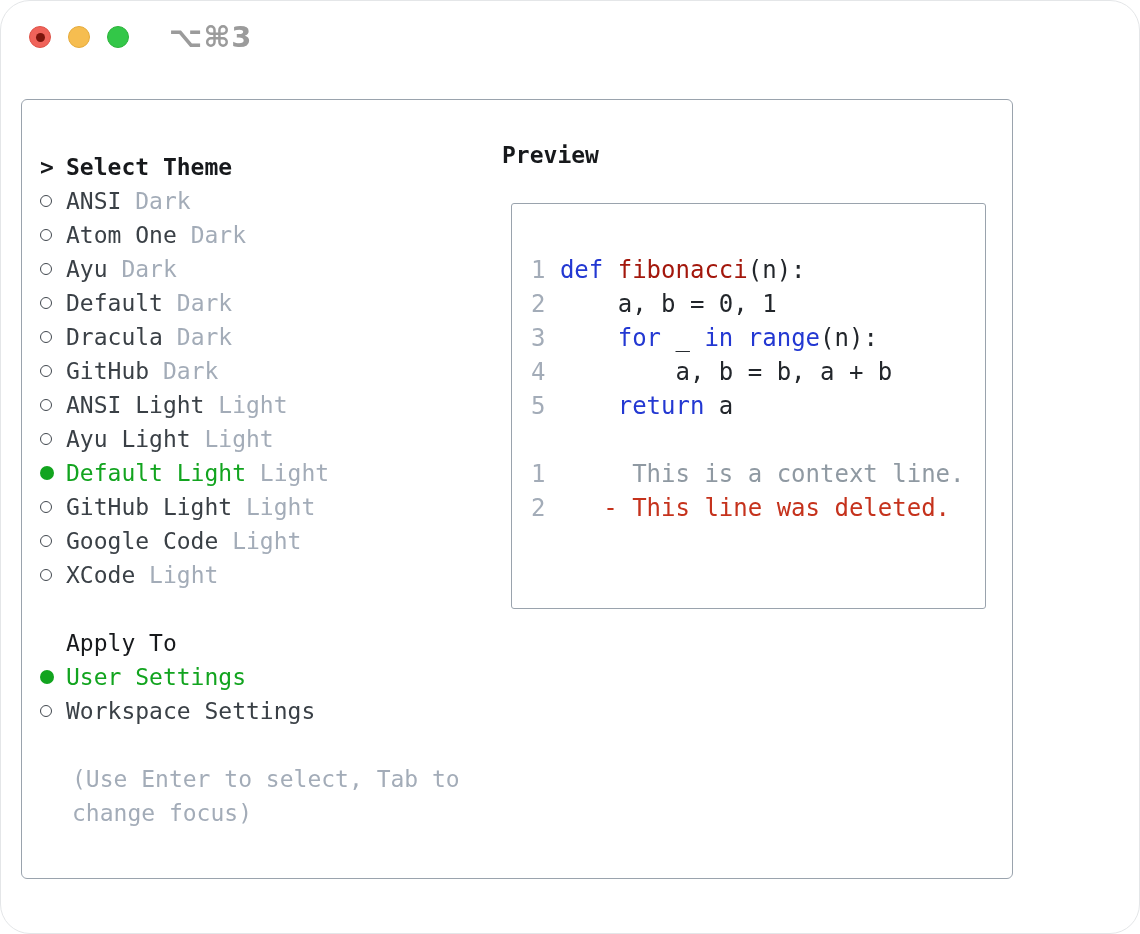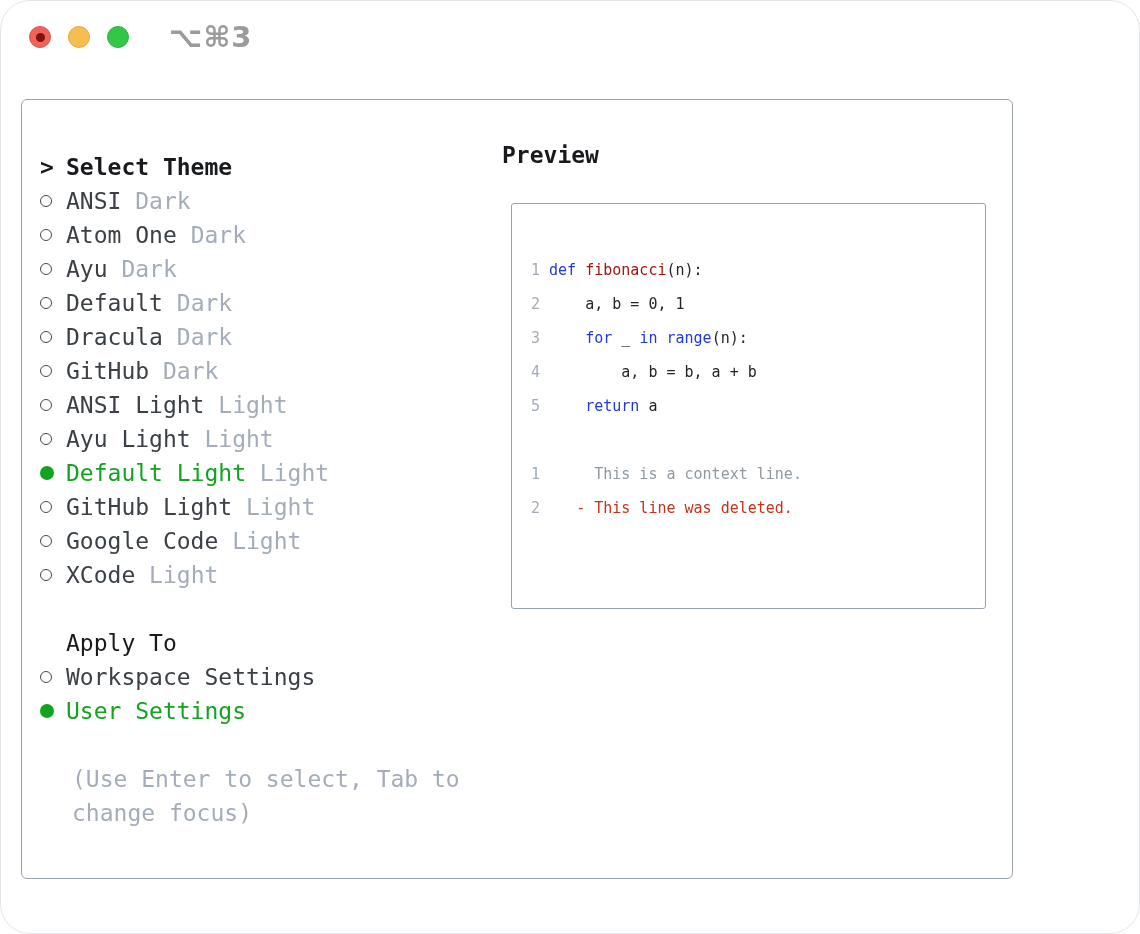--- a/index.html
+++ b/index.html
@@ -35,21 +35,21 @@
   .caret{width:26px;flex:none;font-weight:700;color:var(--text-black);}
   .hdr{font-weight:700;color:var(--text-black);}
   .subhdr{color:var(--text-black);}
   .spacer{height:34px;}
   .footer{width:440px;line-height:34px;color:var(--muted-gray);margin-left:32px;}
   
   .preview-title{position:absolute;left:480px;top:38px;height:34px;line-height:34px;
                  font-weight:700;font-size:23px;color:var(--text-black);}
   .preview-box{position:absolute;left:489px;top:103px;width:475px;height:406px;
                box-sizing:border-box;border:1.5px solid var(--border-gray);border-radius:3px;
-               padding:49px 0 0 19px;font-size:15px;overflow:hidden;}
+               padding:49px 0 0 19px;font-size:24px;overflow:hidden;}
   .pline{height:34px;line-height:34px;white-space:pre;color:#22262b;}
   .lnum{color:var(--muted-gray);}
   .kw{color:var(--keyword-blue);}
   .fn{color:var(--function-red);}
   .plain{color:#22262b;}
   .ctx{color:var(--context-gray);}
   .del{color:var(--diff-deleted);}
   .add{color:var(--diff-added);}
 </style>
 </head>
@@ -90,22 +90,22 @@
         </div>
 
       <div class="spacer"></div>
 
       <div class="row">
         <span class="marker"></span>
         <span class="subhdr">Apply To</span>
       </div>
 
       <div id="apply-list">
+          <div class="row selected"><span class="marker"><span class="circle"></span></span><span class="name">User Settings</span></div>
           <div class="row"><span class="marker"><span class="circle"></span></span><span class="name">Workspace Settings</span></div>
-          <div class="row selected"><span class="marker"><span class="circle"></span></span><span class="name">User Settings</span></div>
         </div>
 
       <div class="spacer"></div>
 
       <div class="footer">(Use Enter to select, Tab to change focus)</div>
     </div>
 
     <div class="preview-title">Preview</div>
 
     <div class="preview-box">

